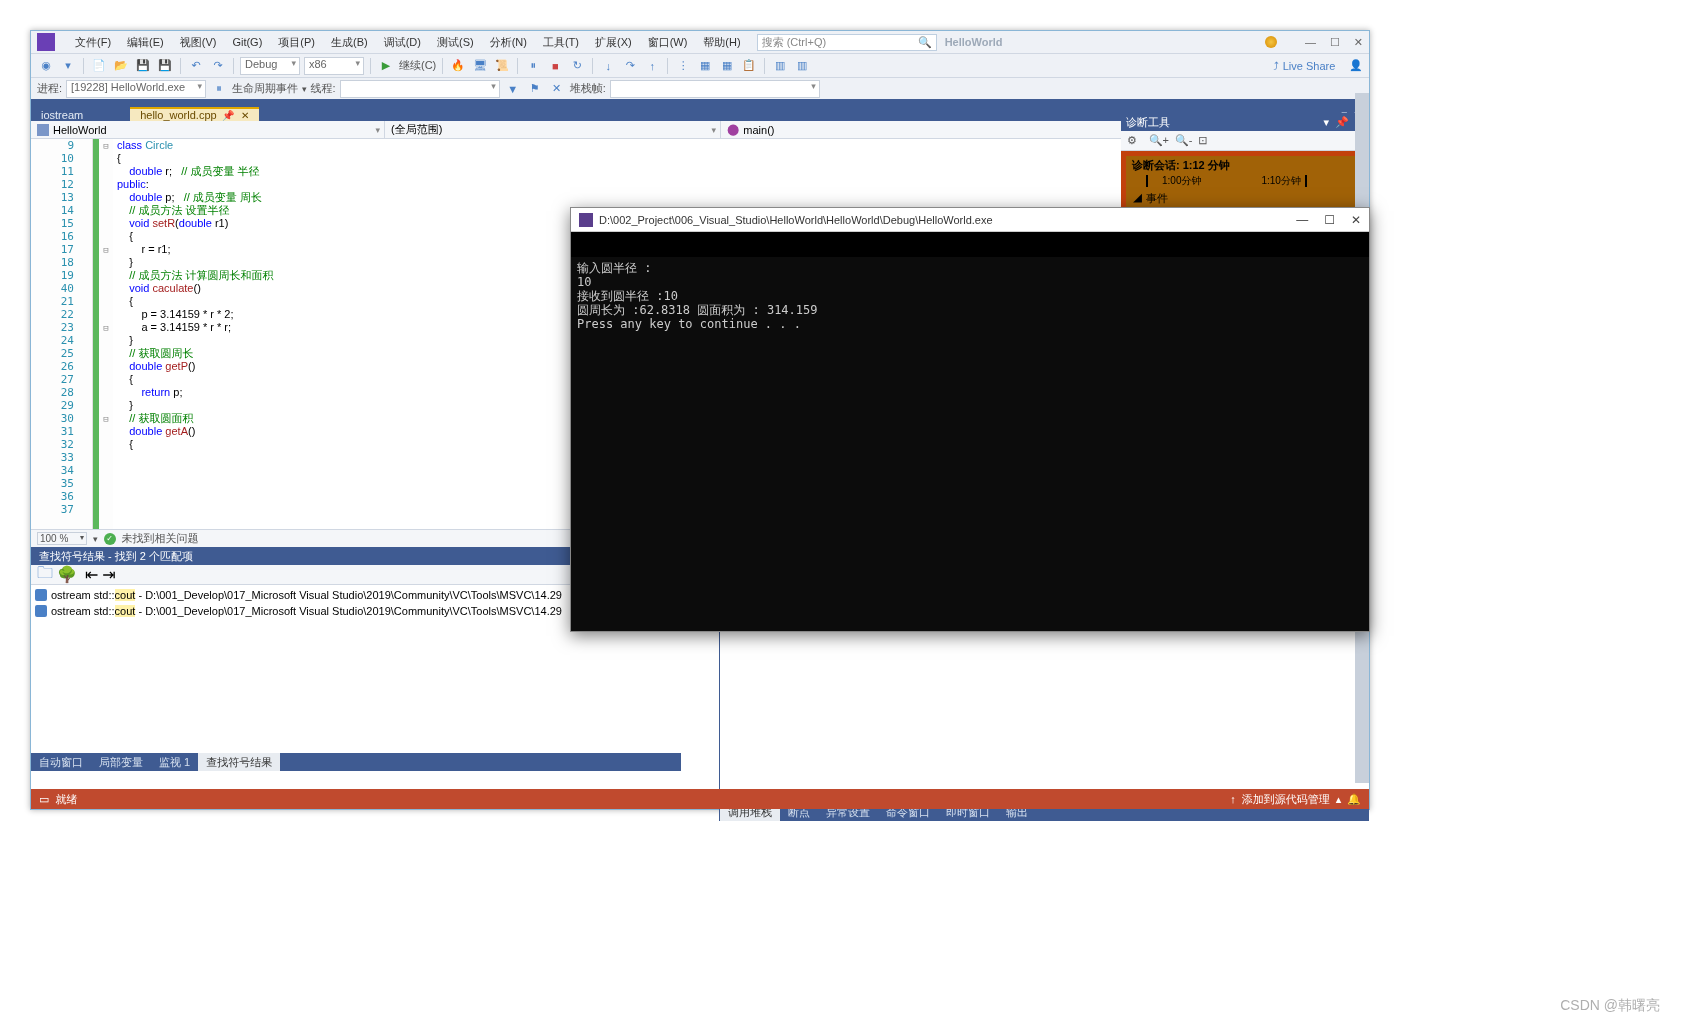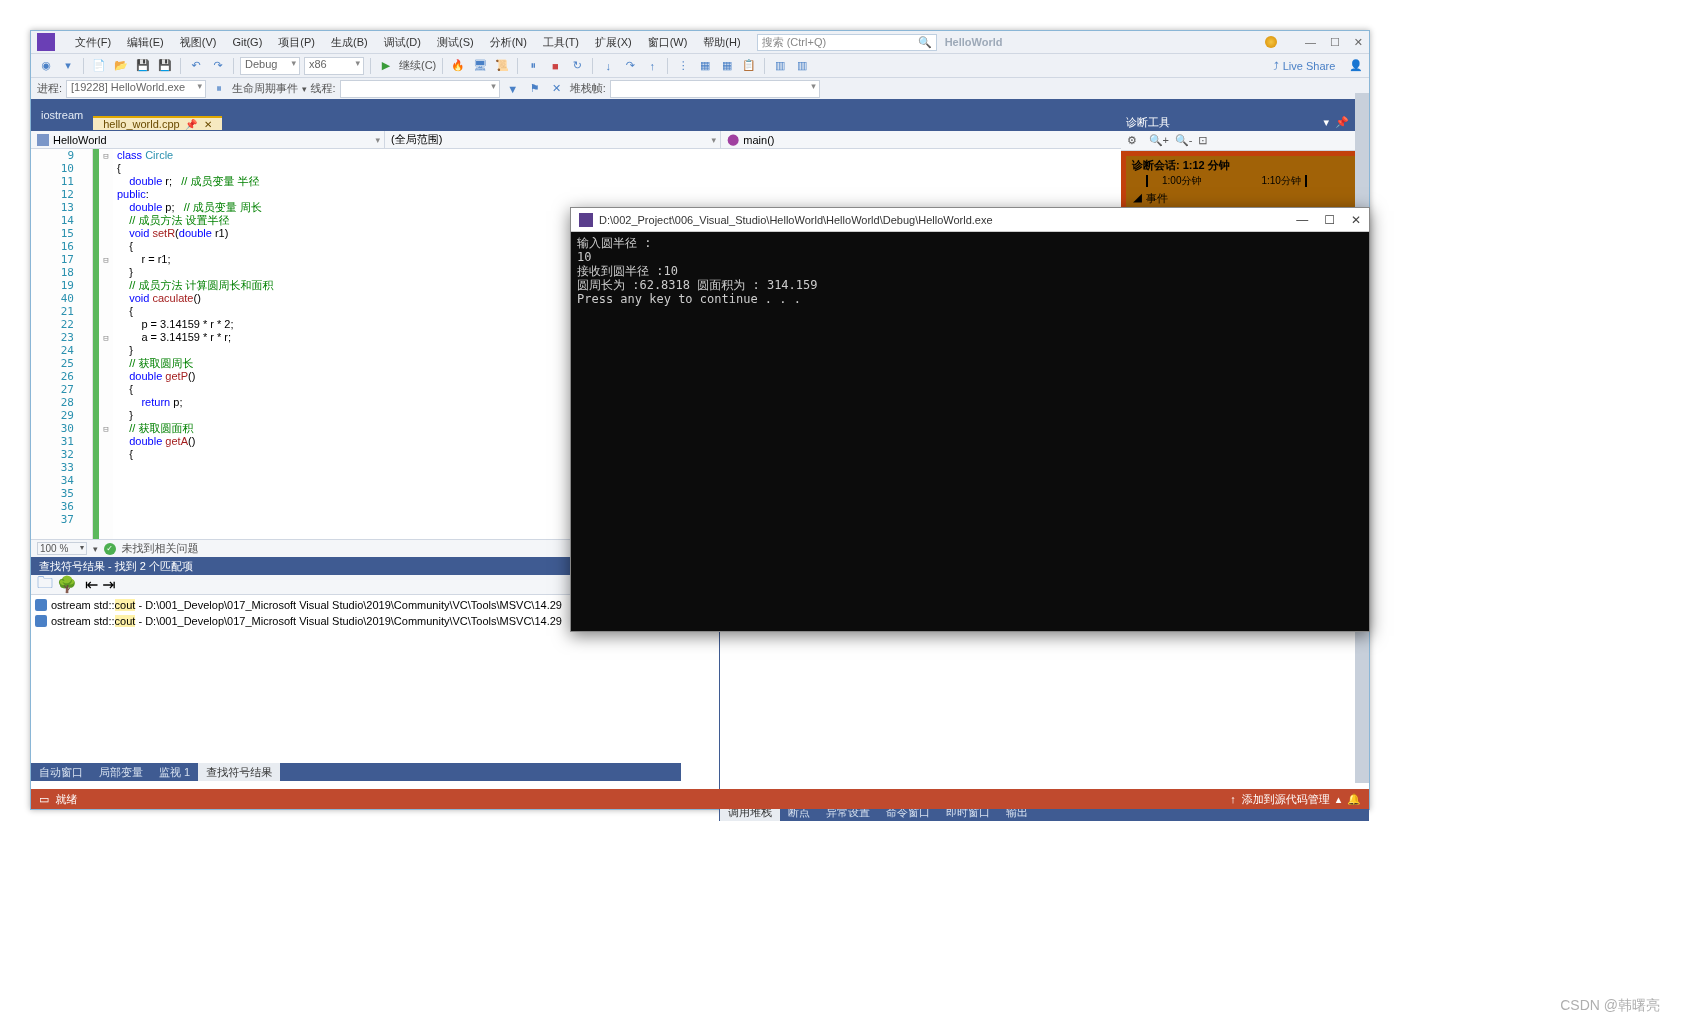--- a/index.html
+++ b/index.html
@@ -26,21 +26,21 @@
 .tbar .combo { height:18px; border:1px solid #c8d0db; background:#fff; padding:0 14px 0 4px; font-size:11px; color:#666; position:relative; min-width:60px; }
 .tbar .combo:after { content:"▾"; position:absolute; right:3px; font-size:9px; color:#888; }
 .live-share { margin-left:auto; display:flex; align-items:center; gap:4px; color:#4a80c6; }
 
 .tbar2 { height:22px; }
 .tbar2 .lbl { font-size:11px; color:#555; }
 .tbar2 .combo.wide { min-width:140px; }
 .tbar2 .combo.xwide { min-width:160px; }
 
 
-.tabrow { height:32px; background:#3f5b92; display:flex; align-items:center; font-size:11px; }
+.tabrow { height:22px; background:#3f5b92; display:flex; align-items:flex-end; font-size:11px;gap:37px; }
 .tab { padding:0 10px; display:flex; align-items:center; color:#e5ecf5; background:#3f5b92; }
 .tab.active { background:#f6e9c0; color:#6a4b00; border-top:2px solid #e0a800;margin-top:16px; }
 .tab .x { margin-left:6px; font-size:10px; }
 
 
 .navbar { height:18px; background:#f4f6f9; border-bottom:1px solid #d0d7e2; display:flex; font-size:11px; }
 .navbar .cell { border-right:1px solid #d0d7e2; display:flex; align-items:center; padding:0 6px; position:relative; }
 .navbar .cell:after { content:"▾"; position:absolute; right:4px; font-size:9px; color:#888; }
 .navbar .cell .ico { width:12px; height:12px; background:#7a96c8; margin-right:4px; display:inline-block; }
 
@@ -86,21 +86,21 @@
 .tl-row { display:flex; height:16px; align-items:center; font-size:10px; }
 .tl-mark { width:2px; height:12px; background:#000; }
 
 .solexp { position:absolute; right:0; top:62px; bottom:26px; width:14px; background:#c8d0db; writing-mode:vertical-rl; font-size:11px; text-align:center; padding-top:6px; color:#444; }
 
 
 .status { position:absolute; left:0; right:0; bottom:0; height:20px; background:#c04a2e; color:#fff; font-size:11px; display:flex; align-items:center; padding:0 8px; }
 .status .rt { margin-left:auto; display:flex; align-items:center; gap:6px; }
 
 
-.cw { position:absolute; left:570px; top:207px; width:800px; height:425px; border:1px solid #888; box-shadow:0 4px 16px rgba(0,0,0,.5); background:#000; display:flex; flex-direction:column; }
+.cw { position:absolute; left:570px; top:207px; width:800px; height:425px; border:1px solid #888; box-shadow:0 4px 16px rgba(0,0,0,.5); background:#000; display:flex; flex-direction:column;gap:25px; }
 .cw-title { height:24px; background:#fff; border-bottom:1px solid #ccc; display:flex; align-items:center; font-size:11px; color:#333; padding:0 8px; }
 .cw-title .cico { width:14px; height:14px; background:#5a3e8c; margin-right:6px; display:inline-block; }
 .cw-title .wb { margin-left:auto; display:flex; gap:16px; font-size:12px; color:#444; }
 .cw-body { flex:1; background:#0c0c0c; color:#ccc; font-family:NSimSun,SimSun,Consolas,monospace; font-size:12px; padding:4px 6px; line-height:14px; white-space:pre; }
 
 
 .wm { position:absolute; right:38px; bottom:8px; font-size:14px; color:rgba(120,120,120,.6); }
 
 .right-panel { position:absolute; right:0; top:564px; width:650px; height:226px; border-left:1px solid #3f5b92; background:#fff; }
 .right-panel .btm-tabs { position:absolute; bottom:0; left:0; right:0; }

